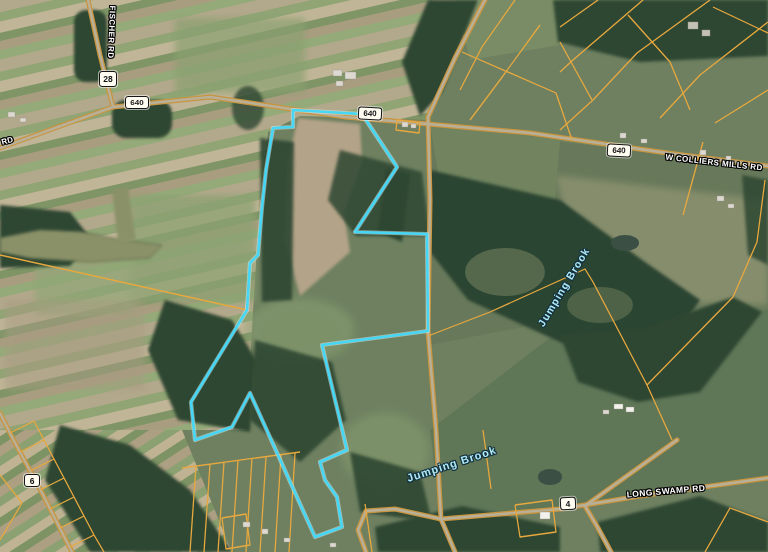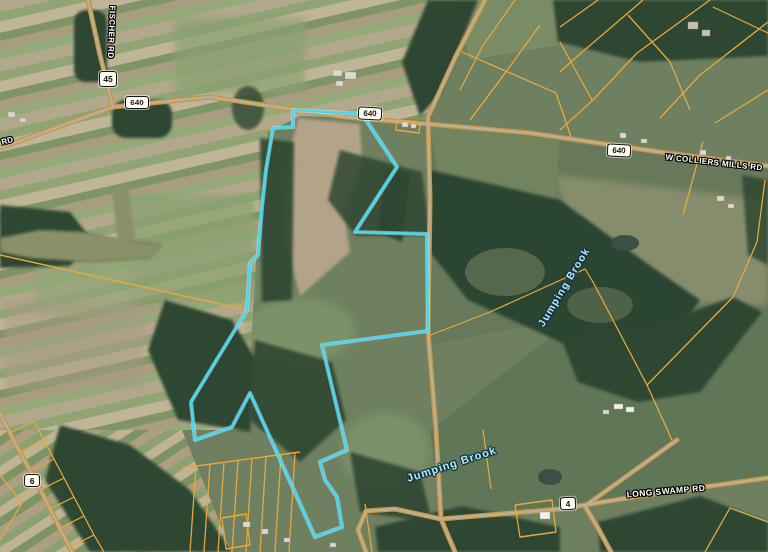--- a/index.html
+++ b/index.html
@@ -219,21 +219,21 @@
   <div class="label road-label" style="left:-12px;top:139px;transform:rotate(-15deg);font-size:8px;">LS RD</div>
 
   <div class="label road-label" style="left:662px;top:159px;width:104px;text-align:center;transform:rotate(6.5deg);font-size:8px;">W COLLIERS MILLS RD</div>
 
   <div class="label road-label" style="left:624px;top:487px;width:84px;text-align:center;transform:rotate(-5deg);">LONG SWAMP RD</div>
 
   <div class="label stream-label" style="left:521px;top:286px;width:80px;text-align:center;transform:rotate(-59deg);font-size:10.5px;">Jumping Brook</div>
 
   <div class="label stream-label" style="left:405px;top:460px;width:86px;text-align:center;transform:rotate(-18deg);">Jumping Brook</div>
 
-  <div class="shield" style="left:99px;top:71px;width:18px;height:16px;">45</div>
+  <div class="shield" style="left:99px;top:71px;width:18px;height:16px;">28</div>
 
   <div class="shield" style="left:125px;top:96px;width:24px;height:13px;font-size:8px;">640</div>
 
   <div class="shield" style="left:358px;top:107px;width:24px;height:13px;font-size:8px;transform:rotate(3deg);">640</div>
 
   <div class="shield" style="left:607px;top:144px;width:24px;height:13px;font-size:8px;transform:rotate(3deg);">640</div>
 
   <div class="shield" style="left:24px;top:474px;width:16px;height:13px;">6</div>
 
   <div class="shield" style="left:560px;top:497px;width:16px;height:13px;transform:rotate(-3deg);">4</div>

